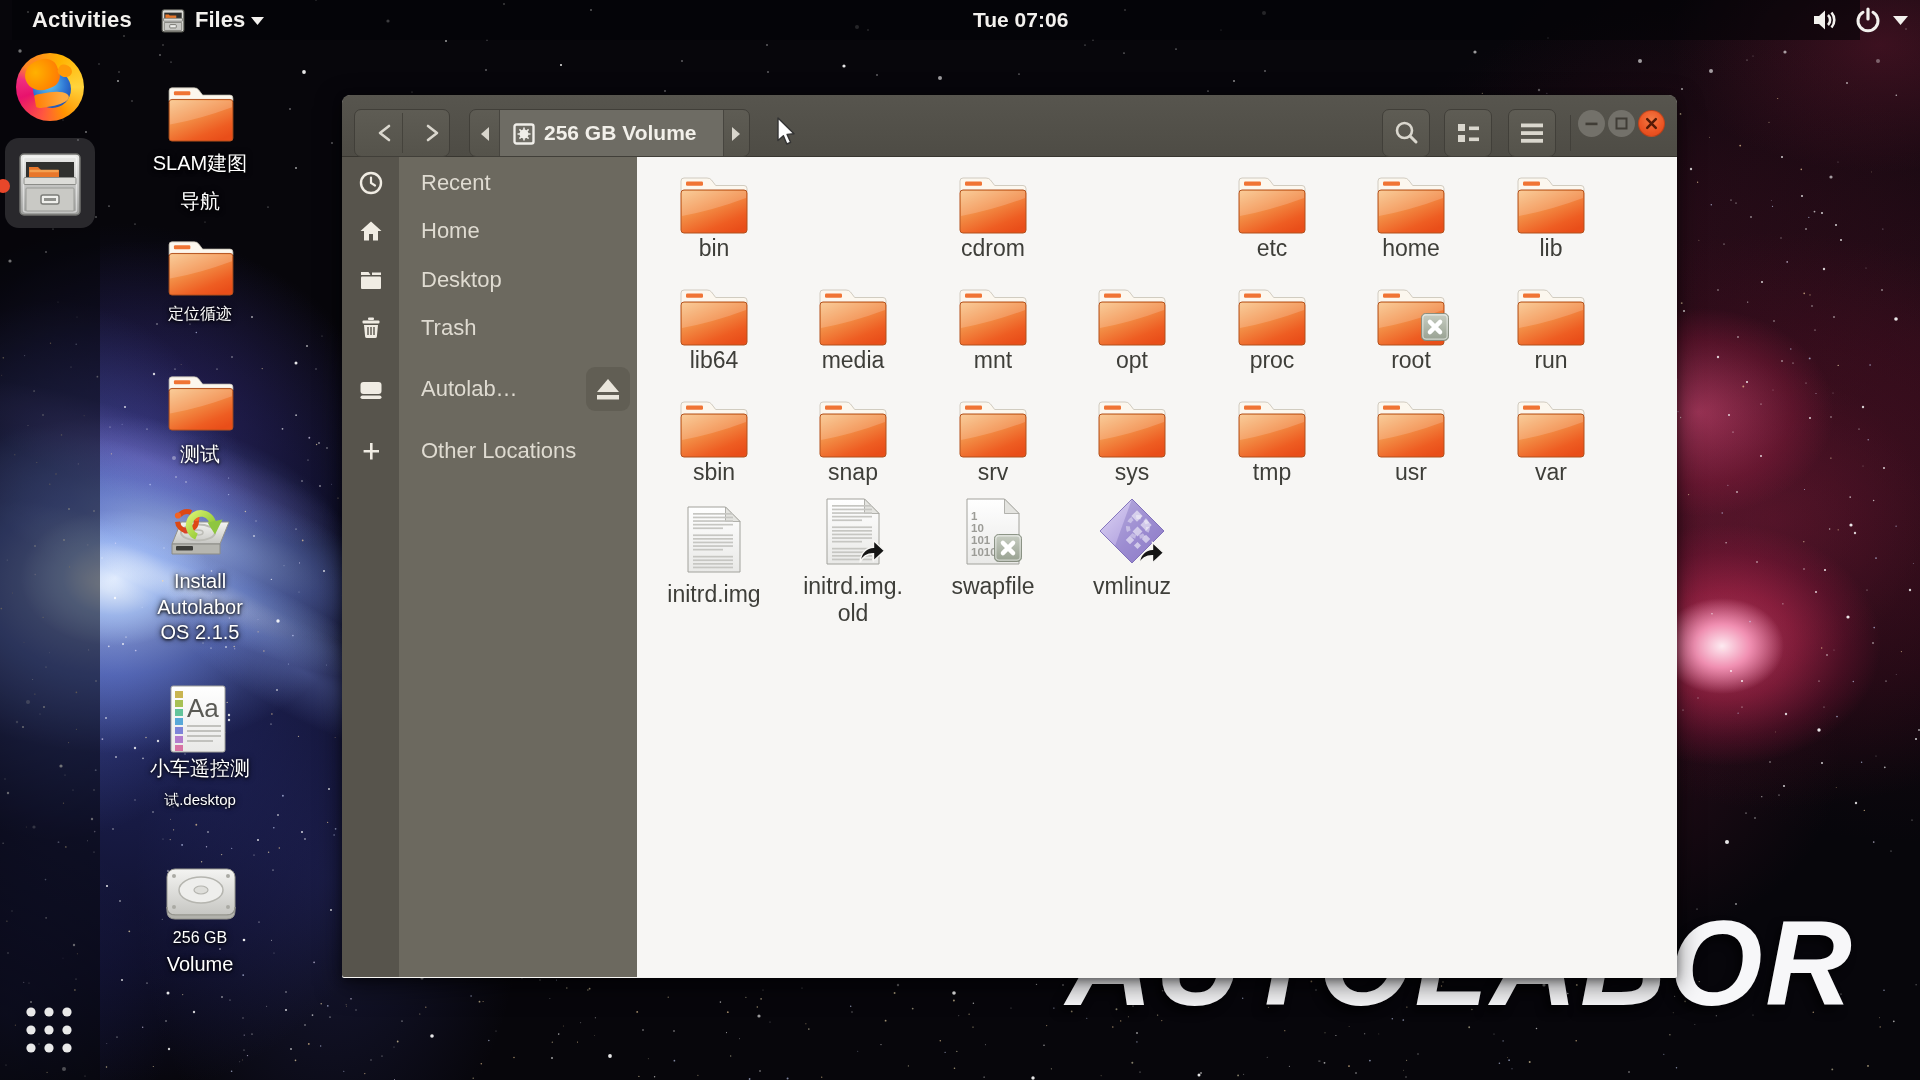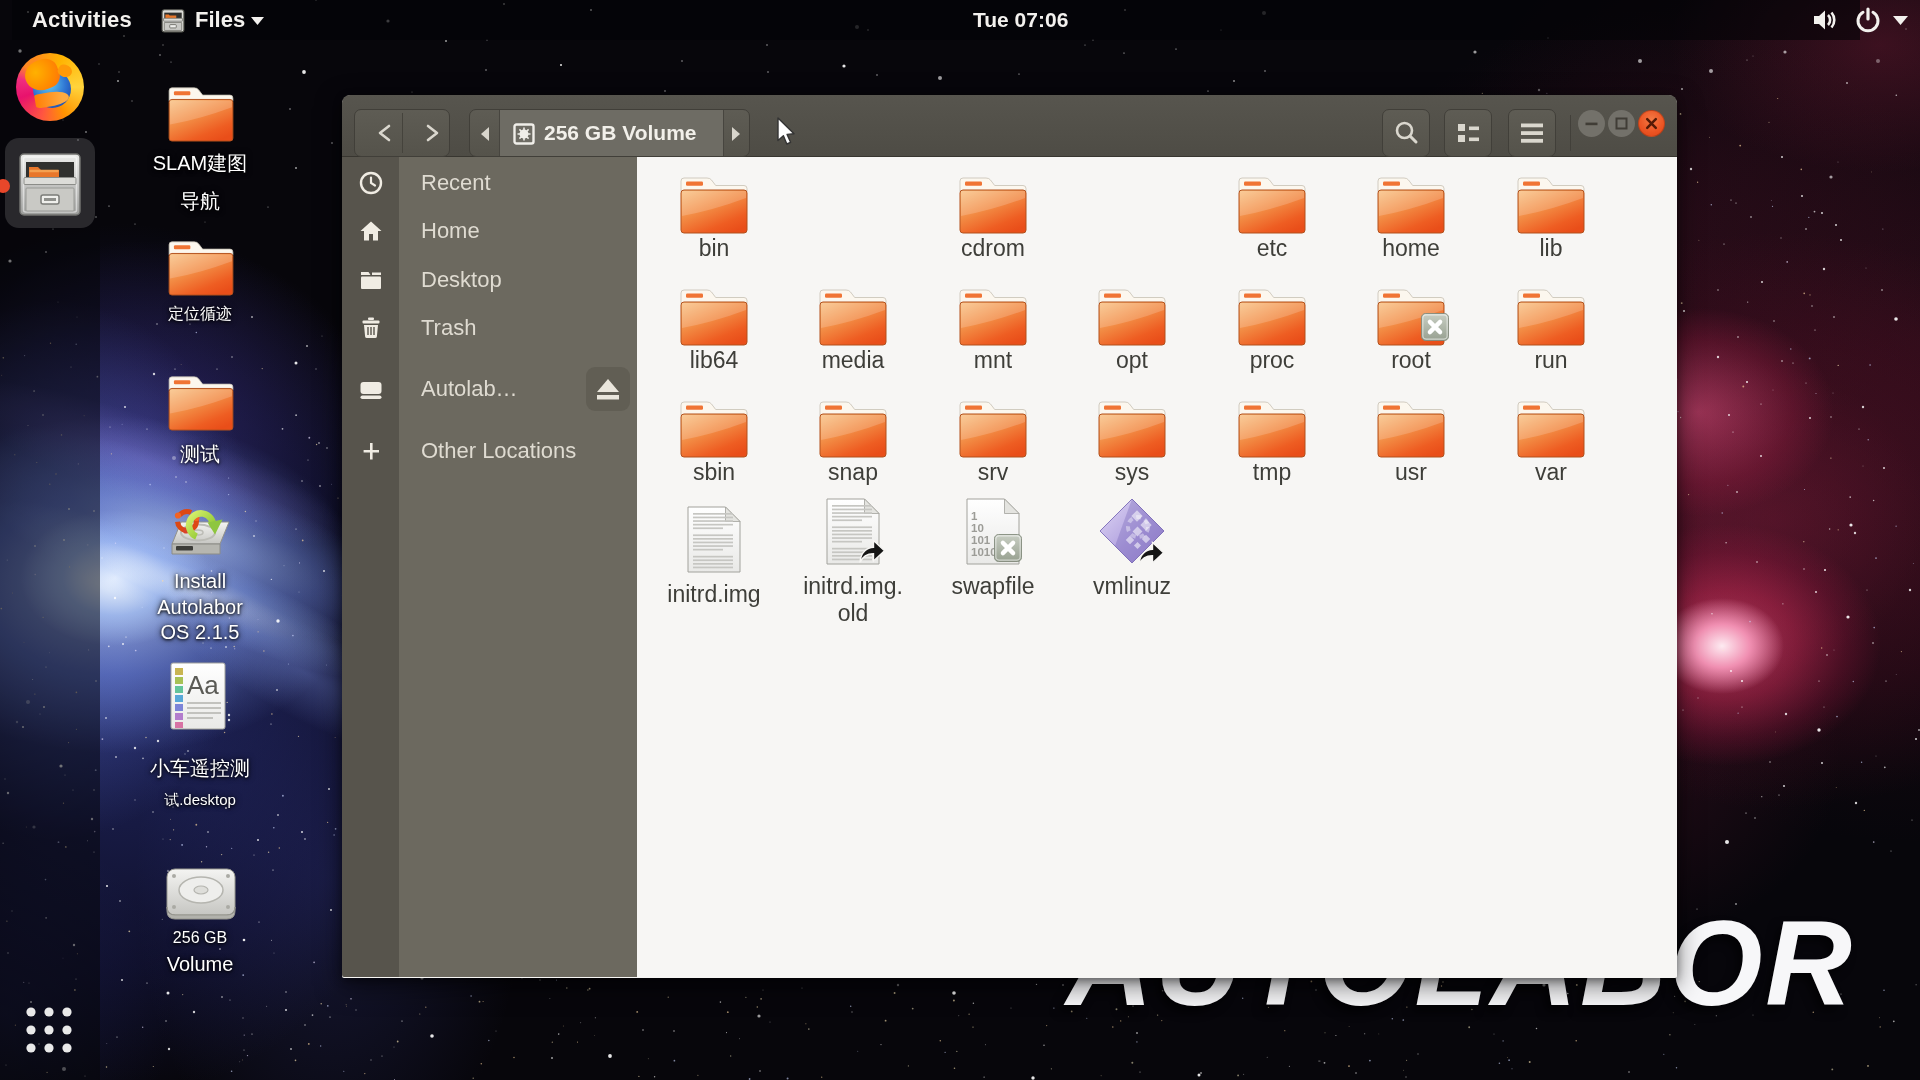--- a/index.html
+++ b/index.html
@@ -1671,21 +1671,21 @@
 <circle cx="31.5" cy="12" r="3.1" fill="#f26322"></circle>
 <circle cx="13" cy="9.5" r="3.1" fill="#f26322"></circle>
 <circle cx="21" cy="24.5" r="3.1" fill="#d8432a"></circle>
 </g>
 <path d="M31.5 30.5 A12 12 0 1 1 48 20.5" fill="none" stroke="url(#gg)" stroke-width="6.5"></path>
 <polygon points="42.5,16.5 57.5,13.5 50,28.5" fill="#8ec63f"></polygon>
 </svg></div>
 <div class="dlabel" style="left:90px;top:570px;font-size:20px">Install</div>
 <div class="dlabel" style="left:90px;top:596px;font-size:20px">Autolabor</div>
 <div class="dlabel" style="left:90px;top:621px;font-size:20px">OS 2.1.5</div>
-<div class="abs" style="left:170px;top:662px"><svg width="56" height="68" viewBox="0 0 56 68">
+<div class="abs" style="left:170px;top:685px"><svg width="56" height="68" viewBox="0 0 56 68">
 <rect x="1" y="1" width="54" height="66" rx="2" fill="url(#pgrad)" stroke="#a2a29c"></rect>
 <g>
 <rect x="5" y="6" width="8" height="7" fill="#c9b551"></rect>
 <rect x="5" y="15" width="8" height="7" fill="#a7c154"></rect>
 <rect x="5" y="24" width="8" height="7" fill="#63c49b"></rect>
 <rect x="5" y="33" width="8" height="7" fill="#58a8d8"></rect>
 <rect x="5" y="42" width="8" height="7" fill="#7d84d8"></rect>
 <rect x="5" y="51" width="8" height="7" fill="#b37ccd"></rect>
 <rect x="5" y="60" width="8" height="6" fill="#d873a4"></rect>
 </g>

